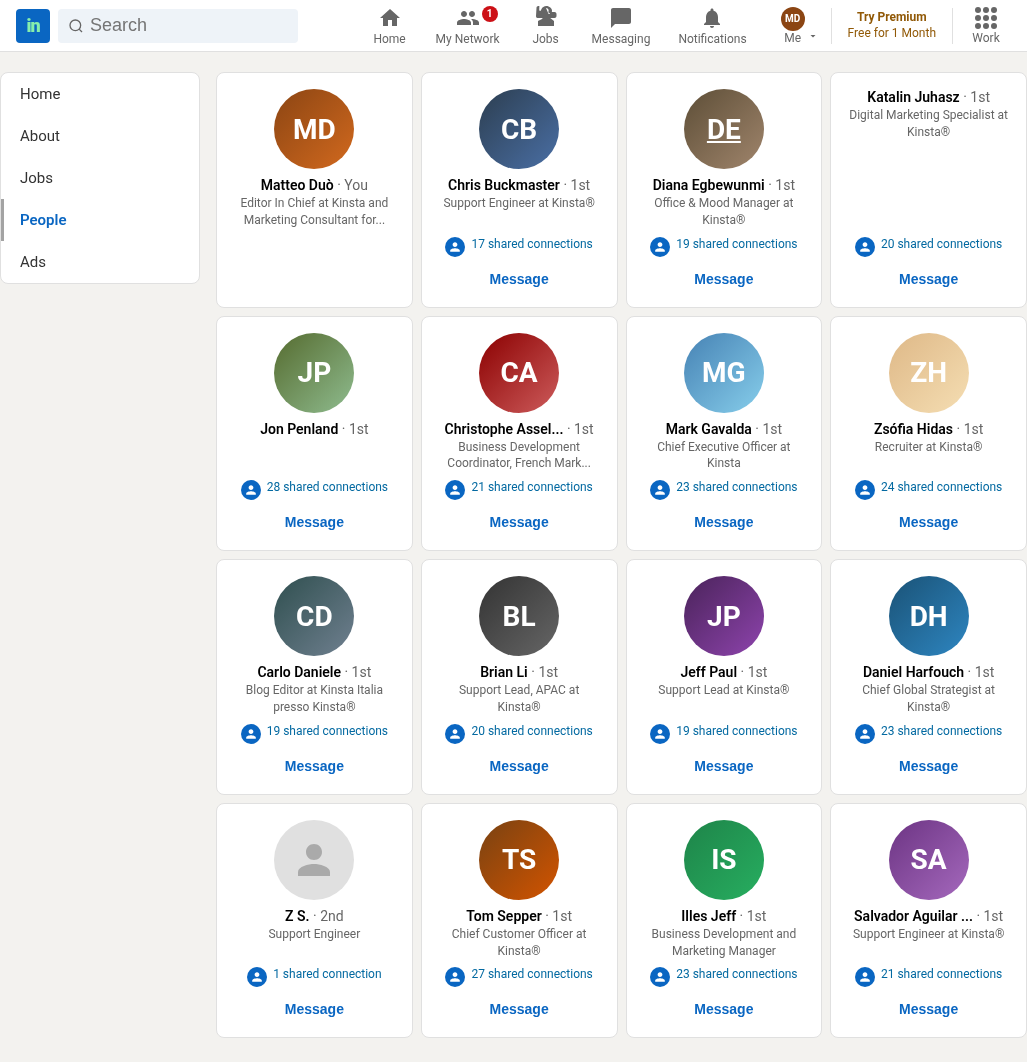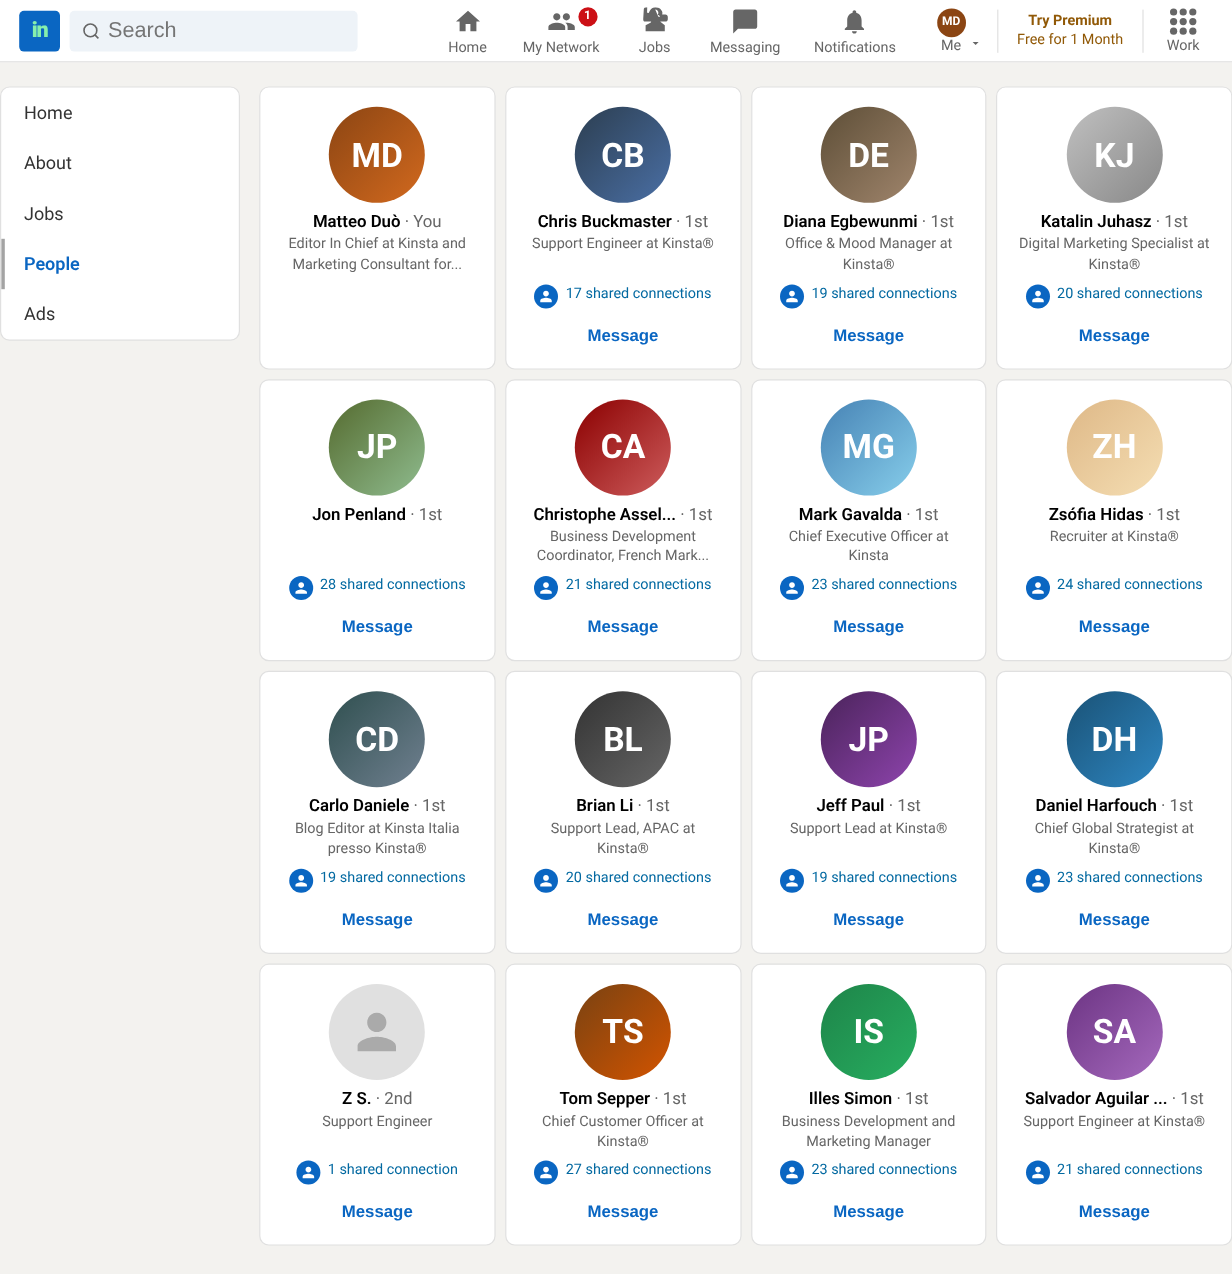--- a/index.html
+++ b/index.html
@@ -178,21 +178,21 @@
       font-weight: 600;
       cursor: pointer;
       padding: 4px 0;
       background: none;
       border: none;
     }
 
     
     .av-1 { background: linear-gradient(135deg, #8B4513 0%, #D2691E 100%); }
     .av-2 { background: linear-gradient(135deg, #2c3e50 0%, #4a6fa5 100%); }
-    .av-3 { background: linear-gradient(135deg, #5d4e37 0%, #a0856c 100%); }
+    .av-3 { background: linear-gradient(135deg, #5d4e37 0%, #a0856c 100%); text-decoration: underline; }
     .av-4 { background: linear-gradient(135deg, #c0c0c0 0%, #888 100%); }
     .av-5 { background: linear-gradient(135deg, #556b2f 0%, #8fbc8f 100%); }
     .av-6 { background: linear-gradient(135deg, #8b0000 0%, #cd5c5c 100%); }
     .av-7 { background: linear-gradient(135deg, #4682b4 0%, #87ceeb 100%); }
     .av-8 { background: linear-gradient(135deg, #deb887 0%, #f5deb3 100%); }
     .av-9 { background: linear-gradient(135deg, #2f4f4f 0%, #708090 100%); }
     .av-10 { background: linear-gradient(135deg, #333 0%, #666 100%); }
     .av-11 { background: linear-gradient(135deg, #4a235a 0%, #8e44ad 100%); }
     .av-12 { background: linear-gradient(135deg, #1a5276 0%, #2e86c1 100%); }
     .av-13 { background: linear-gradient(135deg, #784212 0%, #d35400 100%); }
@@ -354,21 +354,20 @@
       <div class="shared-avatar">
         <svg width="12" height="12" viewBox="0 0 24 24" fill="white">
                 <path d="M12 12c2.7 0 4.8-2.1 4.8-4.8S14.7 2.4 12 2.4 7.2 4.5 7.2 7.2 9.3 12 12 12zm0 2.4c-3.2 0-9.6 1.6-9.6 4.8v2.4h19.2v-2.4c0-3.2-6.4-4.8-9.6-4.8z"></path>
               </svg>
       </div>
       <span>19 shared connections</span>
     </div>
     <button class="message-btn">Message</button>
   </div>
         <div class="person-card">
-    <div class="avatar-initials av-4">KJ</div>
     <div class="person-name">
       <span>Katalin Juhasz</span>
       <span class="person-degree">· 1st</span>
     </div>
     <div class="person-title">Digital Marketing Specialist at Kinsta®</div>
 
     <div class="shared-connections">
       <div class="shared-avatar">
         <svg width="12" height="12" viewBox="0 0 24 24" fill="white">
                 <path d="M12 12c2.7 0 4.8-2.1 4.8-4.8S14.7 2.4 12 2.4 7.2 4.5 7.2 7.2 9.3 12 12 12zm0 2.4c-3.2 0-9.6 1.6-9.6 4.8v2.4h19.2v-2.4c0-3.2-6.4-4.8-9.6-4.8z"></path>
@@ -557,21 +556,21 @@
                 <path d="M12 12c2.7 0 4.8-2.1 4.8-4.8S14.7 2.4 12 2.4 7.2 4.5 7.2 7.2 9.3 12 12 12zm0 2.4c-3.2 0-9.6 1.6-9.6 4.8v2.4h19.2v-2.4c0-3.2-6.4-4.8-9.6-4.8z"></path>
               </svg>
       </div>
       <span>27 shared connections</span>
     </div>
     <button class="message-btn">Message</button>
   </div>
         <div class="person-card">
     <div class="avatar-initials av-14">IS</div>
     <div class="person-name">
-      <span>Illes Simon</span>
+      <span>Illes Jeff</span>
       <span class="person-degree">· 1st</span>
     </div>
     <div class="person-title">Business Development and Marketing Manager</div>
 
     <div class="shared-connections">
       <div class="shared-avatar">
         <svg width="12" height="12" viewBox="0 0 24 24" fill="white">
                 <path d="M12 12c2.7 0 4.8-2.1 4.8-4.8S14.7 2.4 12 2.4 7.2 4.5 7.2 7.2 9.3 12 12 12zm0 2.4c-3.2 0-9.6 1.6-9.6 4.8v2.4h19.2v-2.4c0-3.2-6.4-4.8-9.6-4.8z"></path>
               </svg>
       </div>

